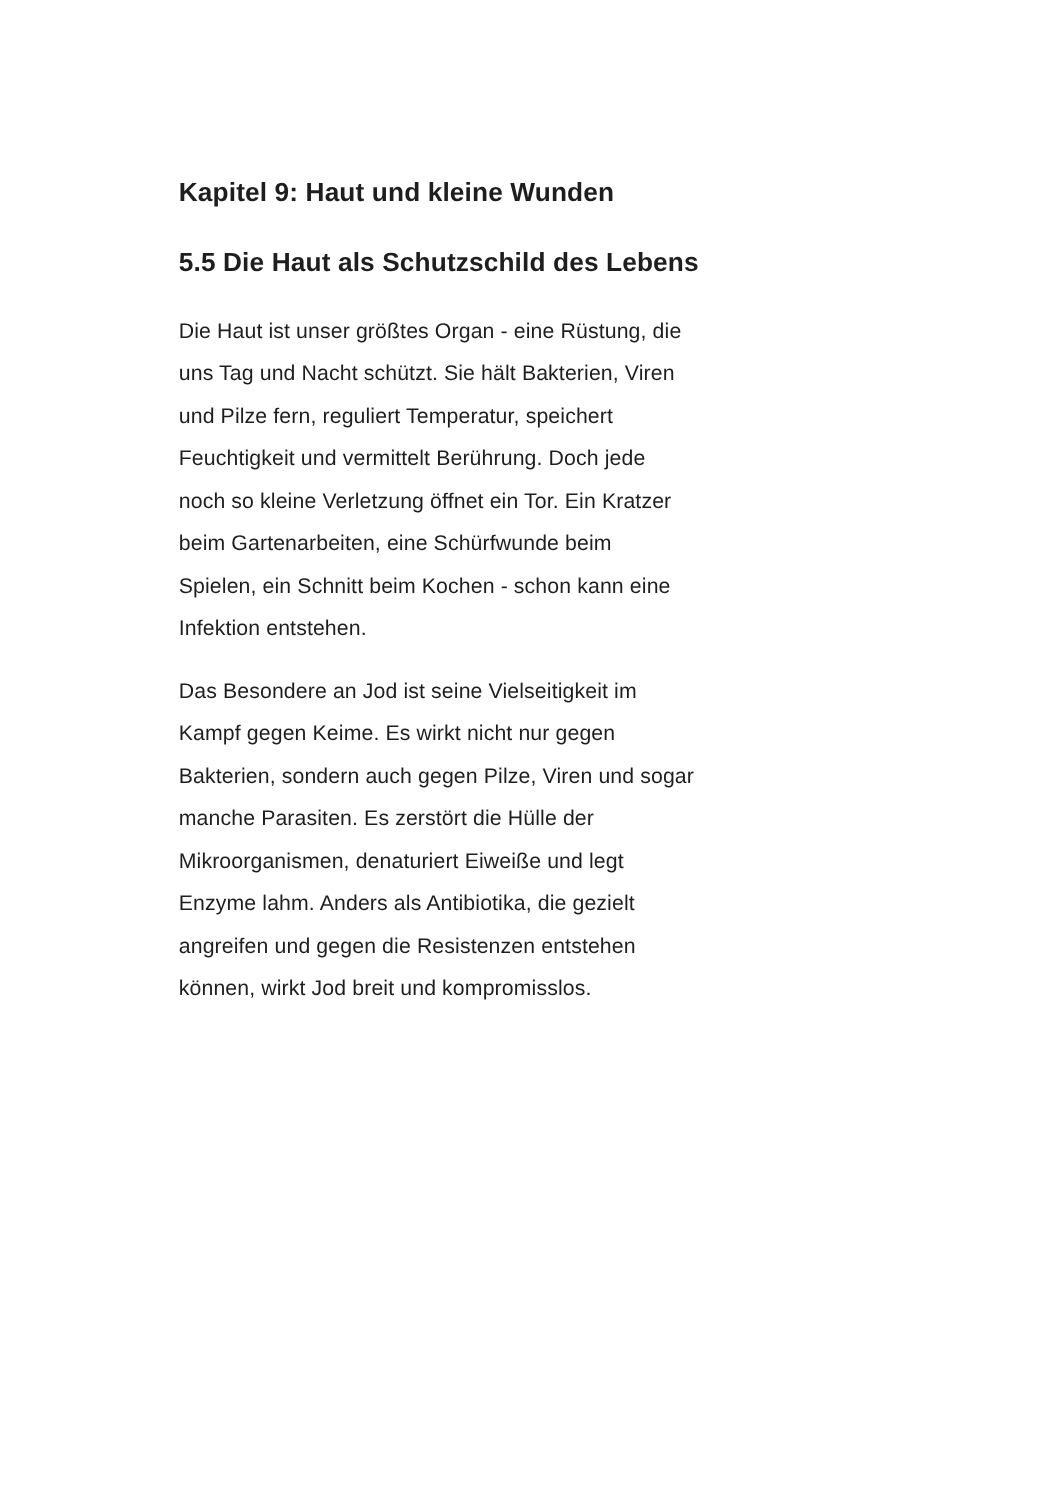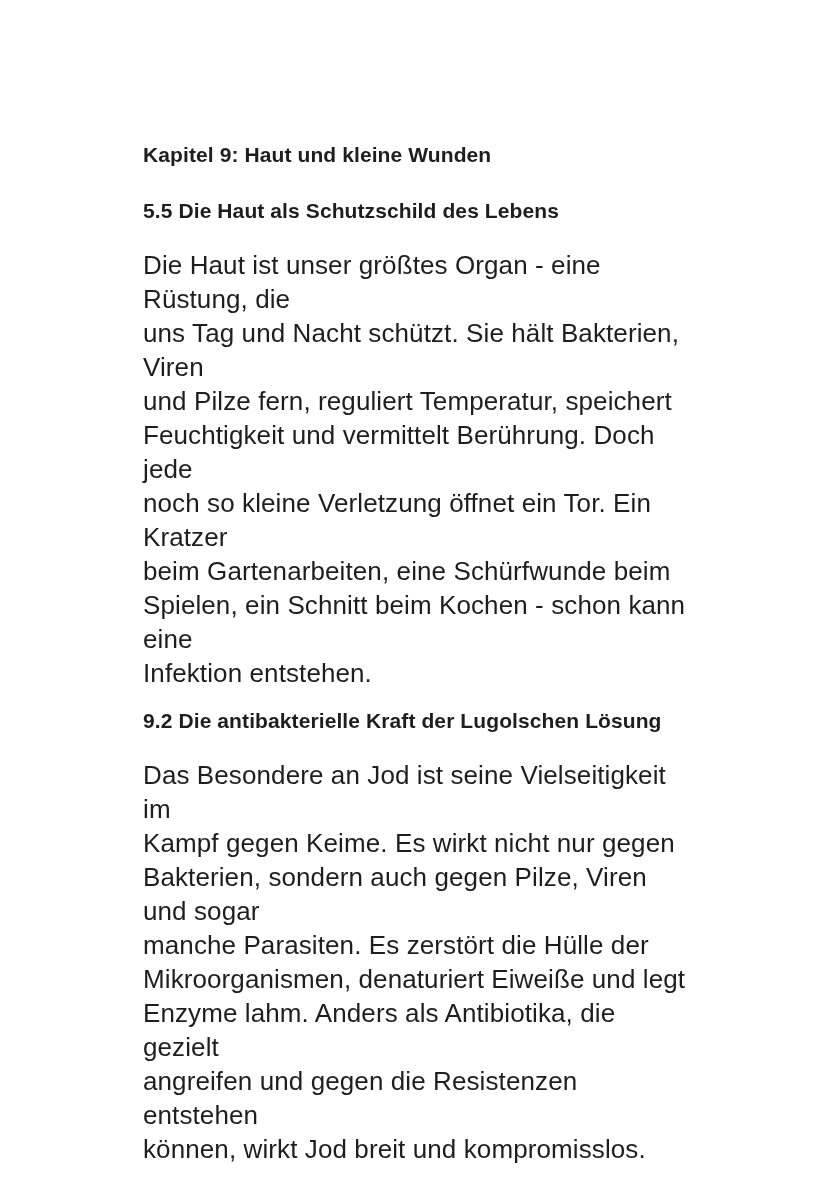--- a/index.html
+++ b/index.html
@@ -28,21 +28,21 @@
   }
   .section-heading {
     font-size: 21px;
     font-weight: 700;
     line-height: 30px;
     margin: 16px 0 22px 0;
     letter-spacing: 0.1px;
     white-space: pre-line;
   }
   .body-paragraph {
-    font-size: 26px;
+    font-size: 17px;
     font-weight: 400;
     line-height: 34px;
     margin: 0 0 16px 0;
     letter-spacing: 0.1px;
     white-space: pre-line;
   }
 </style>
 </head>
 <body>
 
@@ -56,21 +56,20 @@
 uns Tag und Nacht schützt. Sie hält Bakterien, Viren
 und Pilze fern, reguliert Temperatur, speichert
 Feuchtigkeit und vermittelt Berührung. Doch jede
 noch so kleine Verletzung öffnet ein Tor. Ein Kratzer
 beim Gartenarbeiten, eine Schürfwunde beim
 Spielen, ein Schnitt beim Kochen - schon kann eine
 Infektion entstehen.</p>
   </section>
 
   <section>
-    <h2 class="section-heading">9.2 Die antibakterielle Kraft der Lugolschen Lösung</h2>
     <p class="body-paragraph">Das Besondere an Jod ist seine Vielseitigkeit im
 Kampf gegen Keime. Es wirkt nicht nur gegen
 Bakterien, sondern auch gegen Pilze, Viren und sogar
 manche Parasiten. Es zerstört die Hülle der
 Mikroorganismen, denaturiert Eiweiße und legt
 Enzyme lahm. Anders als Antibiotika, die gezielt
 angreifen und gegen die Resistenzen entstehen
 können, wirkt Jod breit und kompromisslos.</p>
   </section>
 

